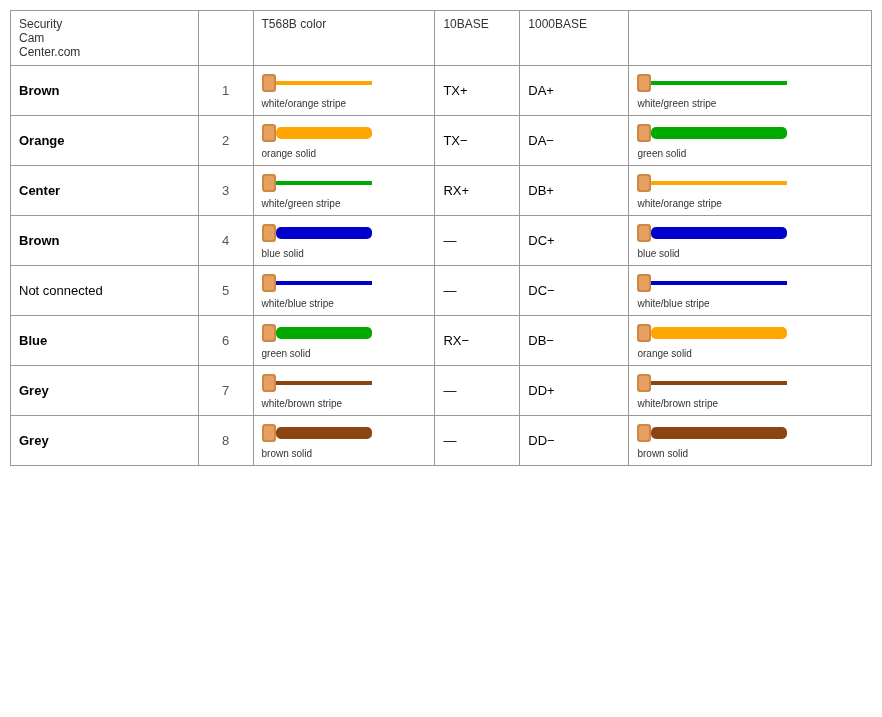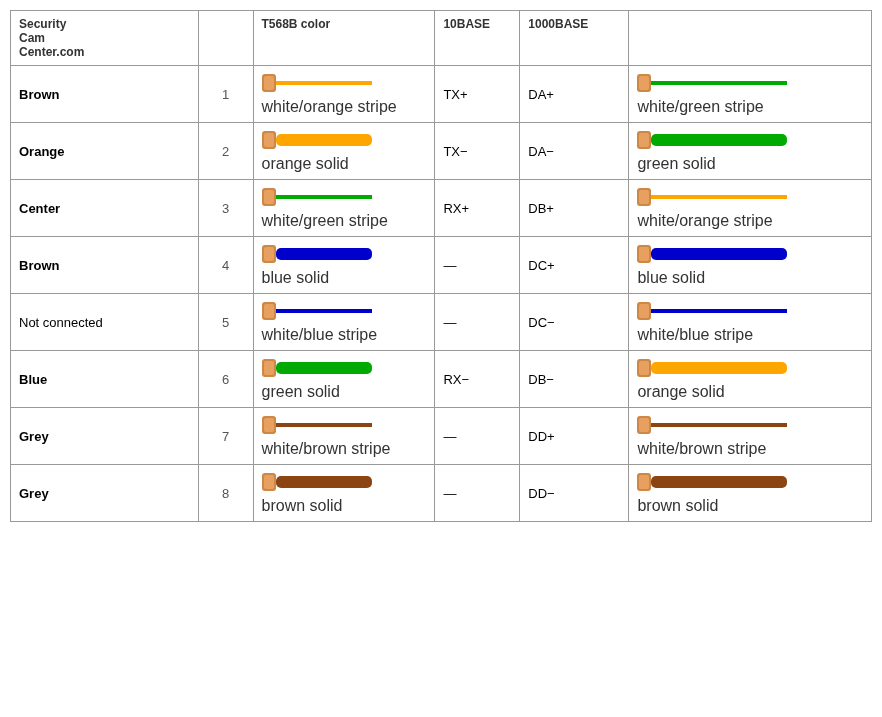--- a/index.html
+++ b/index.html
@@ -15,21 +15,21 @@
     table {
       border-collapse: collapse;
       width: 870px;
     }
     td, th {
       border: 1px solid #999;
       padding: 6px 8px;
       vertical-align: middle;
     }
     th {
-      font-weight: bold;
+      font-weight: normal;
       text-align: left;
     }
     .header-cell {
       font-size: 12px;
       color: #333;
       vertical-align: top;
     }
     .pin-number {
       text-align: center;
       color: #555;
@@ -38,39 +38,39 @@
       text-align: left;
     }
     
     .wire-container {
       display: flex;
       flex-direction: column;
       align-items: flex-start;
       gap: 4px;
     }
     .wire-label {
-      font-size: 16px;
+      font-size: 10px;
       color: #333;
     }
     
     svg.wire {
       display: block;
     }
   </style>
 </head>
 <body>
 
 <table>
   <thead>
     <tr>
       <th class="header-cell" style="width:155px; white-space:pre-line;">Security
 Cam
 Center.com</th>
       <th class="header-cell" style="width:45px;"></th>
-      <th class="header-cell" style="width:150px;font-weight:bold;">T568B color</th>
+      <th class="header-cell" style="width:150px;font-weight:normal;">T568B color</th>
       <th class="header-cell" style="width:70px;">10BASE</th>
       <th class="header-cell" style="width:90px;margin-top:36px;">1000BASE</th>
       <th class="header-cell" style="width:200px;"></th>
     </tr>
   </thead>
   <tbody id="table-body">
   <tr>
         <td><strong>Brown</strong></td>
         <td class="pin-number">1</td>
         <td>

